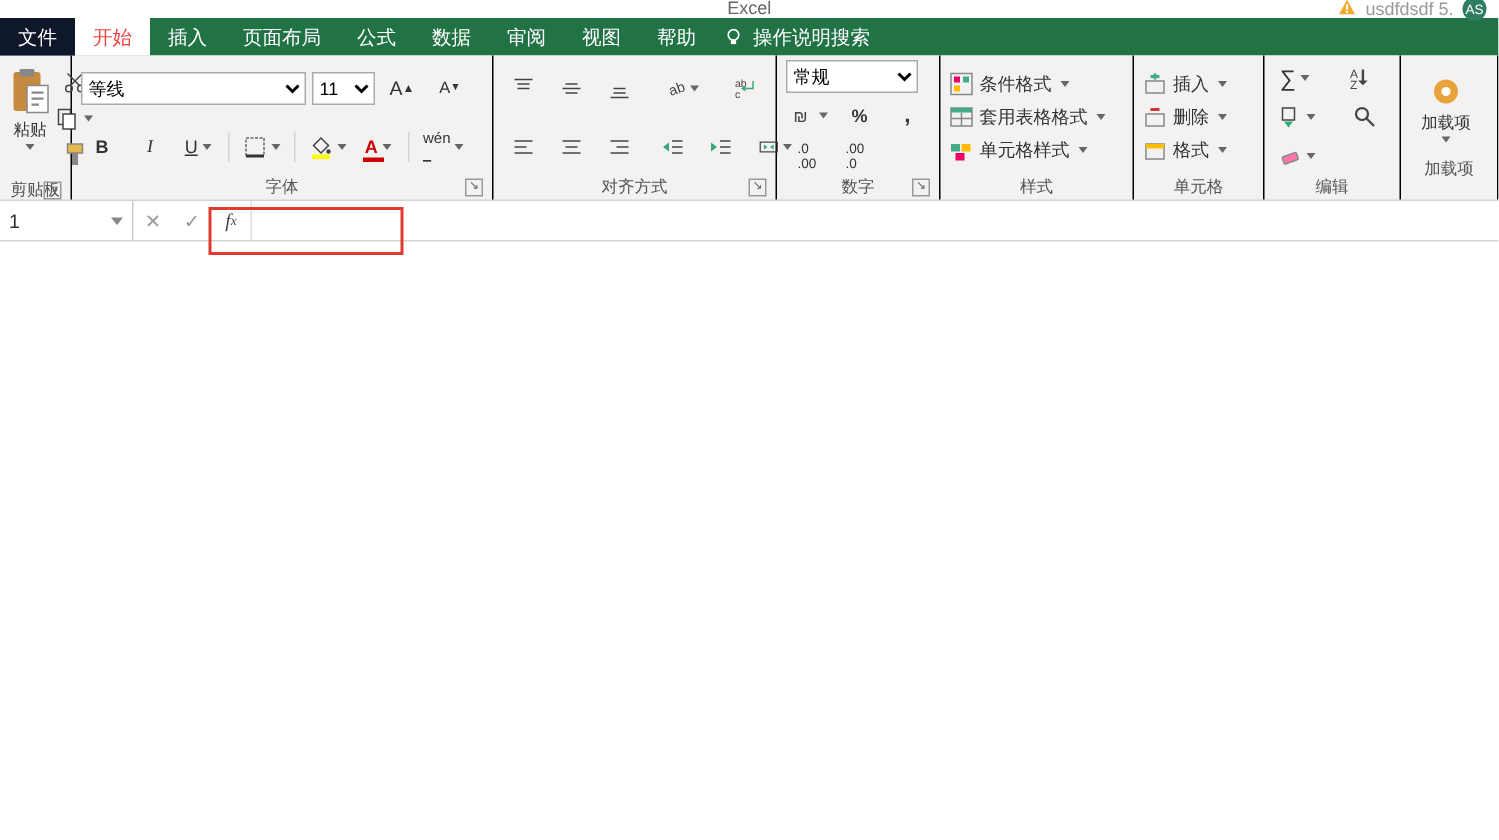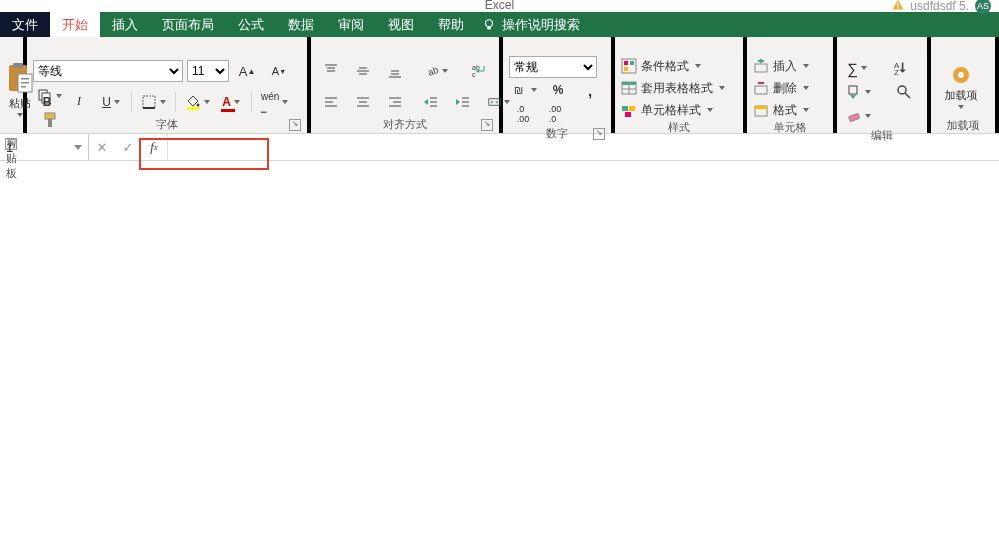--- a/index.html
+++ b/index.html
@@ -10,21 +10,21 @@
   .avatar{width:16px;height:16px;border-radius:50%;background:#2e7d60;color:#fff;display:flex;align-items:center;justify-content:center;font-size:9px;}
   
   .ribbon-tabs{height:25px;background:#217346;display:flex;align-items:stretch;color:#fff;font-size:13px;}
   .ribbon-tabs .tab{padding:0 12px;display:flex;align-items:center;cursor:pointer;}
   .ribbon-tabs .tab.file{background:#0f172a;}
   .ribbon-tabs .tab.active{background:#fff;color:#ef4444;}
   .ribbon-tabs .tell{display:flex;align-items:center;gap:6px;margin-left:6px;}
   .bulb{width:14px;height:14px;}
   
   .ribbon{height:96px;background:#f3f2f1;border-bottom:1px solid #d4d4d4;display:flex;}
-  .group{border-right:4px solid #000000;padding:19px 6px 0 6px;display:flex;flex-direction:column;position:relative;min-width:0;}
+  .group{border-right:1px solid #000000;padding:2px 6px 0 6px;display:flex;flex-direction:column;position:relative;min-width:0;}
   .group .rows{flex:1;display:flex;flex-direction:column;justify-content:space-around;}
   .group .label{height:16px;font-size:11px;text-align:center;color:#555;position:relative;}
   .group .label .launch{position:absolute;right:0;top:2px;width:10px;height:10px;border:1px solid #999;font-size:8px;line-height:8px;text-align:center;color:#666;}
   .row{display:flex;align-items:center;gap:4px;}
   .ctl{height:22px;min-width:22px;display:flex;align-items:center;justify-content:center;padding:0 2px;position:relative;cursor:pointer;border:1px solid transparent;}
   .ctl.dd::after{content:"";border-left:3px solid transparent;border-right:3px solid transparent;border-top:4px solid #666;margin-left:3px;}
   .sep{width:1px;height:60px;background:#d4d4d4;margin:0 2px;}
   select.native{height:22px;border:1px solid #ababab;background:#fff;font-size:12px;}
   
   

